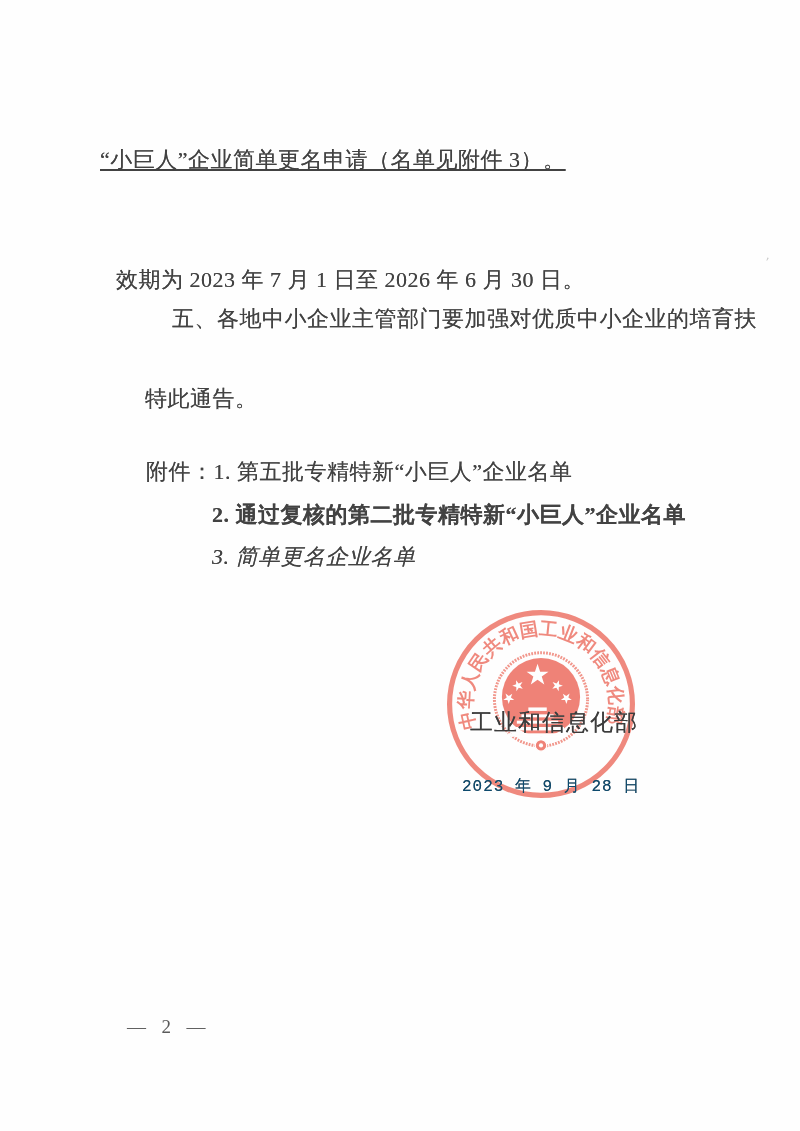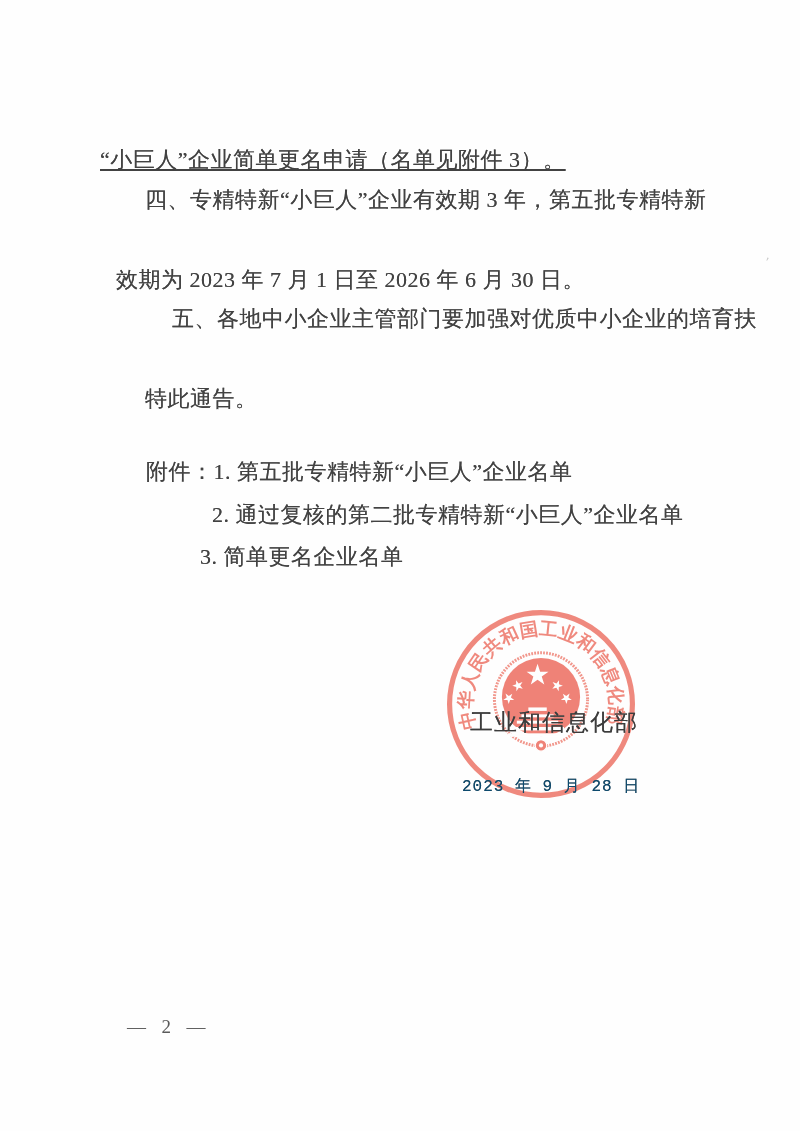--- a/index.html
+++ b/index.html
@@ -60,28 +60,27 @@
     font-family: "Liberation Serif", "DejaVu Serif", serif;
     font-weight: bold;
   }
 </style>
 </head>
 <body>
 
 <div class="page">
 
   <div class="line" style="left:100px; top:147px;text-decoration:underline;">“小巨人”企业简单更名申请（名单见附件 3）。</div>
-  <div class="line" style="left:145px; top:187px;">四、专精特新“小巨人”企业有效期 3 年，第五批专精特新</div>
   <div class="line" style="left:104px; top:267px;margin-left:12px;">效期为 2023 年 7 月 1 日至 2026 年 6 月 30 日。</div>
   <div class="line" style="left:145px; top:306px;margin-left:27px;">五、各地中小企业主管部门要加强对优质中小企业的培育扶</div>
   <div class="line" style="left:145px; top:386px;">特此通告。</div>
 
   <div class="line" style="left:146px; top:459px;">附件：1. 第五批专精特新“小巨人”企业名单</div>
-  <div class="line" style="left:212px; top:502px;">2. 通过复核的第二批专精特新“小巨人”企业名单</div>
-  <div class="line" style="left:200px; top:544px;">3. 简单更名企业名单</div>
+  <div class="line" style="left:212px; top:502px;font-weight:bold;">2. 通过复核的第二批专精特新“小巨人”企业名单</div>
+  <div class="line" style="left:212px; top:544px;font-style:italic;">3. 简单更名企业名单</div>
 
   <div class="seal-wrap">
     <svg width="230" height="230" viewBox="0 0 200 200">
       <defs>
         <polygon id="star" points="0,-1 0.225,-0.309 0.951,-0.309 0.363,0.118 0.588,0.809 0,0.382 -0.588,0.809 -0.363,0.118 -0.951,-0.309 -0.225,-0.309"></polygon>
         <path id="sealTextPath" d="M 43.6,120.5 A 60,60 0 1 1 156.4,120.5" fill="none"></path>
       </defs>
 
       <circle cx="100" cy="100" r="79.5" fill="none" stroke="#ee7a6d" stroke-width="4.5"></circle>
 

